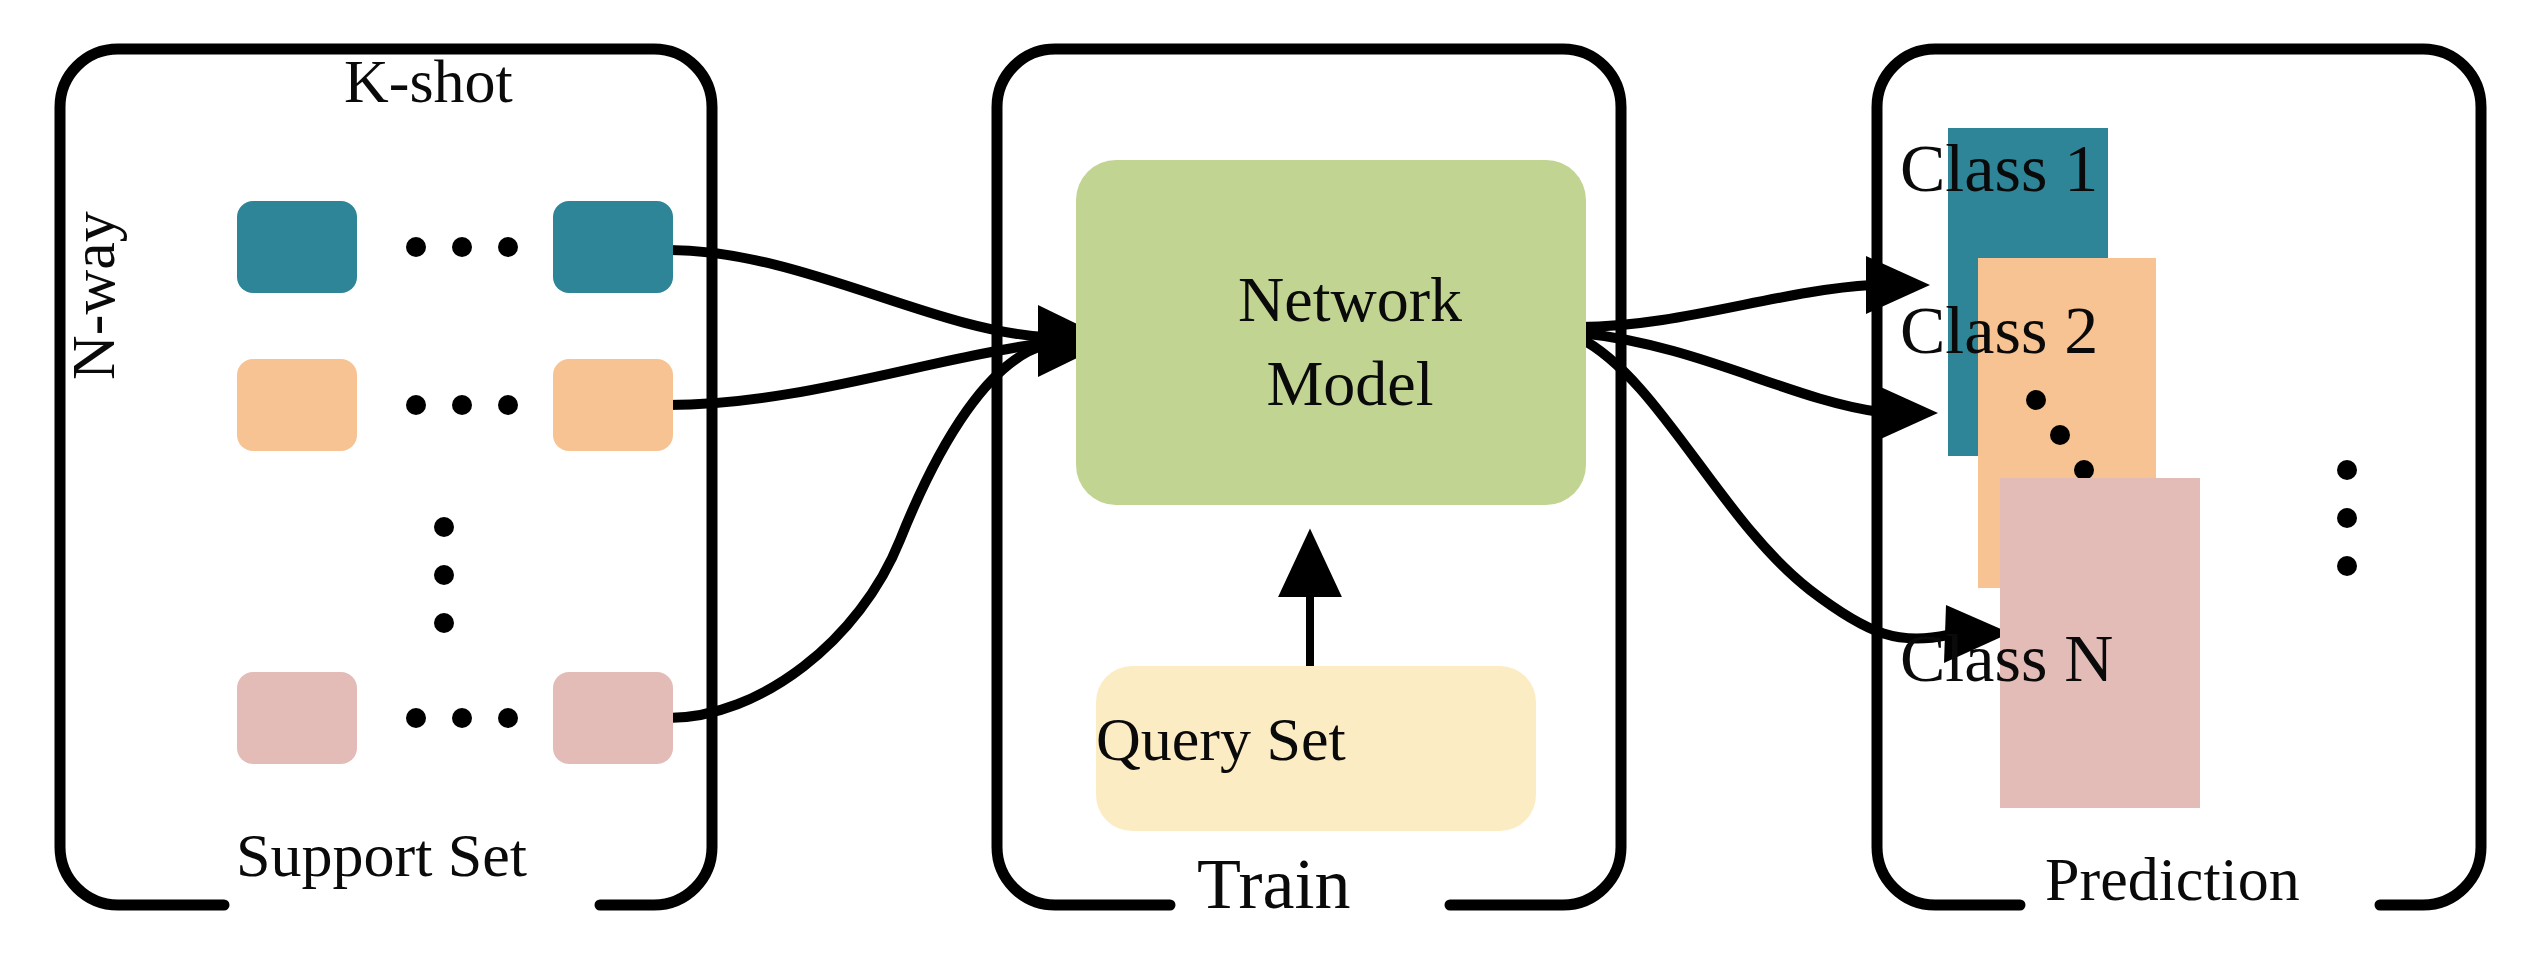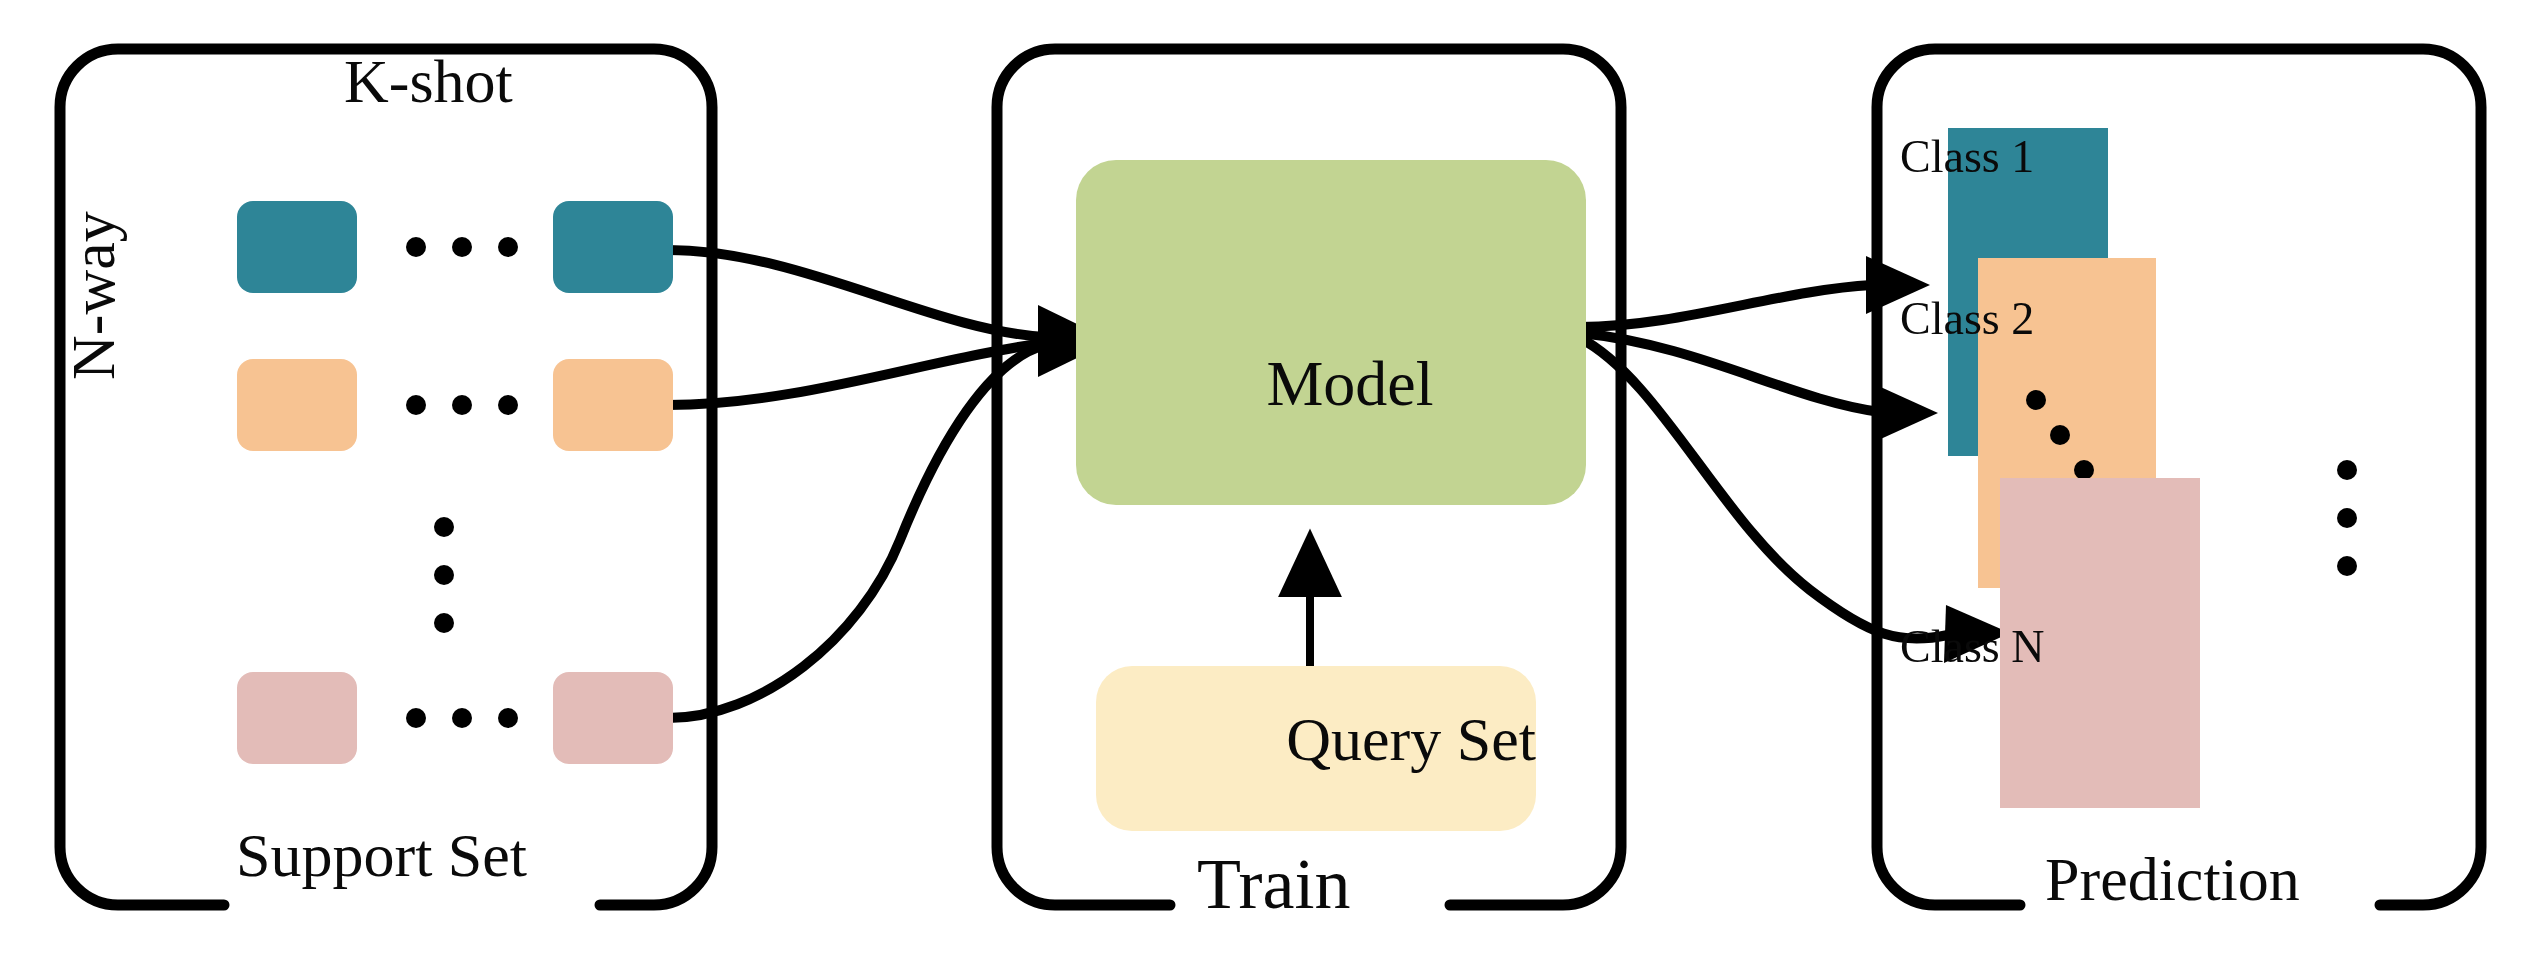--- a/index.html
+++ b/index.html
@@ -7,22 +7,22 @@
        font-family:"Liberation Serif","DejaVu Serif",serif;color:#000;}
   .stage{position:absolute;inset:0;width:2390px;height:967px;}
   svg.layer{position:absolute;left:0;top:0;width:2541px;height:967px;overflow:visible;}
   .lbl{position:absolute;white-space:nowrap;line-height:1;color:#0a0a0a;}
   .k-shot{left:344px;top:50px;font-size:62px;}
   .n-way{left:62px;top:380px;font-size:62px;transform:rotate(-90deg);transform-origin:left top;}
   .support-set{left:236px;top:824px;font-size:62px;}
   .train{left:1197px;top:848px;font-size:72px;}
   .prediction{left:2045px;top:848px;font-size:62px;}
   .net-model{left:1090px;top:258px;width:520px;text-align:center;font-size:64px;line-height:1.32;}
-  .query-set{left:1096px;top:708px;width:440px;text-align:right;font-size:62px;}
-  .cls{font-size:46px;left:1900px;}
+  .query-set{left:1096px;top:708px;width:440px;text-align:left;font-size:62px;}
+  .cls{font-size:68px;left:1900px;}
   .cls1{top:134px;}
   .cls2{top:296px;}
   .clsN{top:624px;}
   .swatch{position:absolute;}
   .dotrow{position:absolute;display:flex;gap:26px;align-items:center;}
   .dotrow i{display:block;width:20px;height:20px;border-radius:50%;background:#000;}
   .dotcol{position:absolute;display:flex;flex-direction:column;gap:28px;align-items:center;}
   .dotcol i{display:block;width:20px;height:20px;border-radius:50%;background:#000;}
   .dotdiag i{position:absolute;width:20px;height:20px;border-radius:50%;background:#000;}
 </style>
@@ -100,21 +100,21 @@
       <i></i>
       <i></i>
       <i></i>
     </div>
   <div class="swatch" style="left:553px;top:672px;width:120px;height:92px;border-radius:16px;background:#e3bcb8;"></div>
 
   <div class="lbl support-set">Support Set</div>
 
   <div class="swatch" style="left:1076px;top:160px;width:510px;height:345px;border-radius:40px;background:#c2d492;"></div>
   <div class="lbl net-model">
-    <br>
+    <span>Network</span><br>
     <span>Model</span>
   </div>
 
   <div class="swatch" style="left:1096px;top:666px;width:440px;height:165px;border-radius:36px;background:#fcecc4;"></div>
   <div class="lbl query-set">Query Set</div>
 
   <div class="lbl train">Train</div>
 
   <div class="swatch" style="left:1948px;top:128px;width:160px;height:328px;background:#2e8597;"></div>
   <div class="swatch" style="left:1978px;top:258px;width:178px;height:330px;background:#f7c392;"></div>

